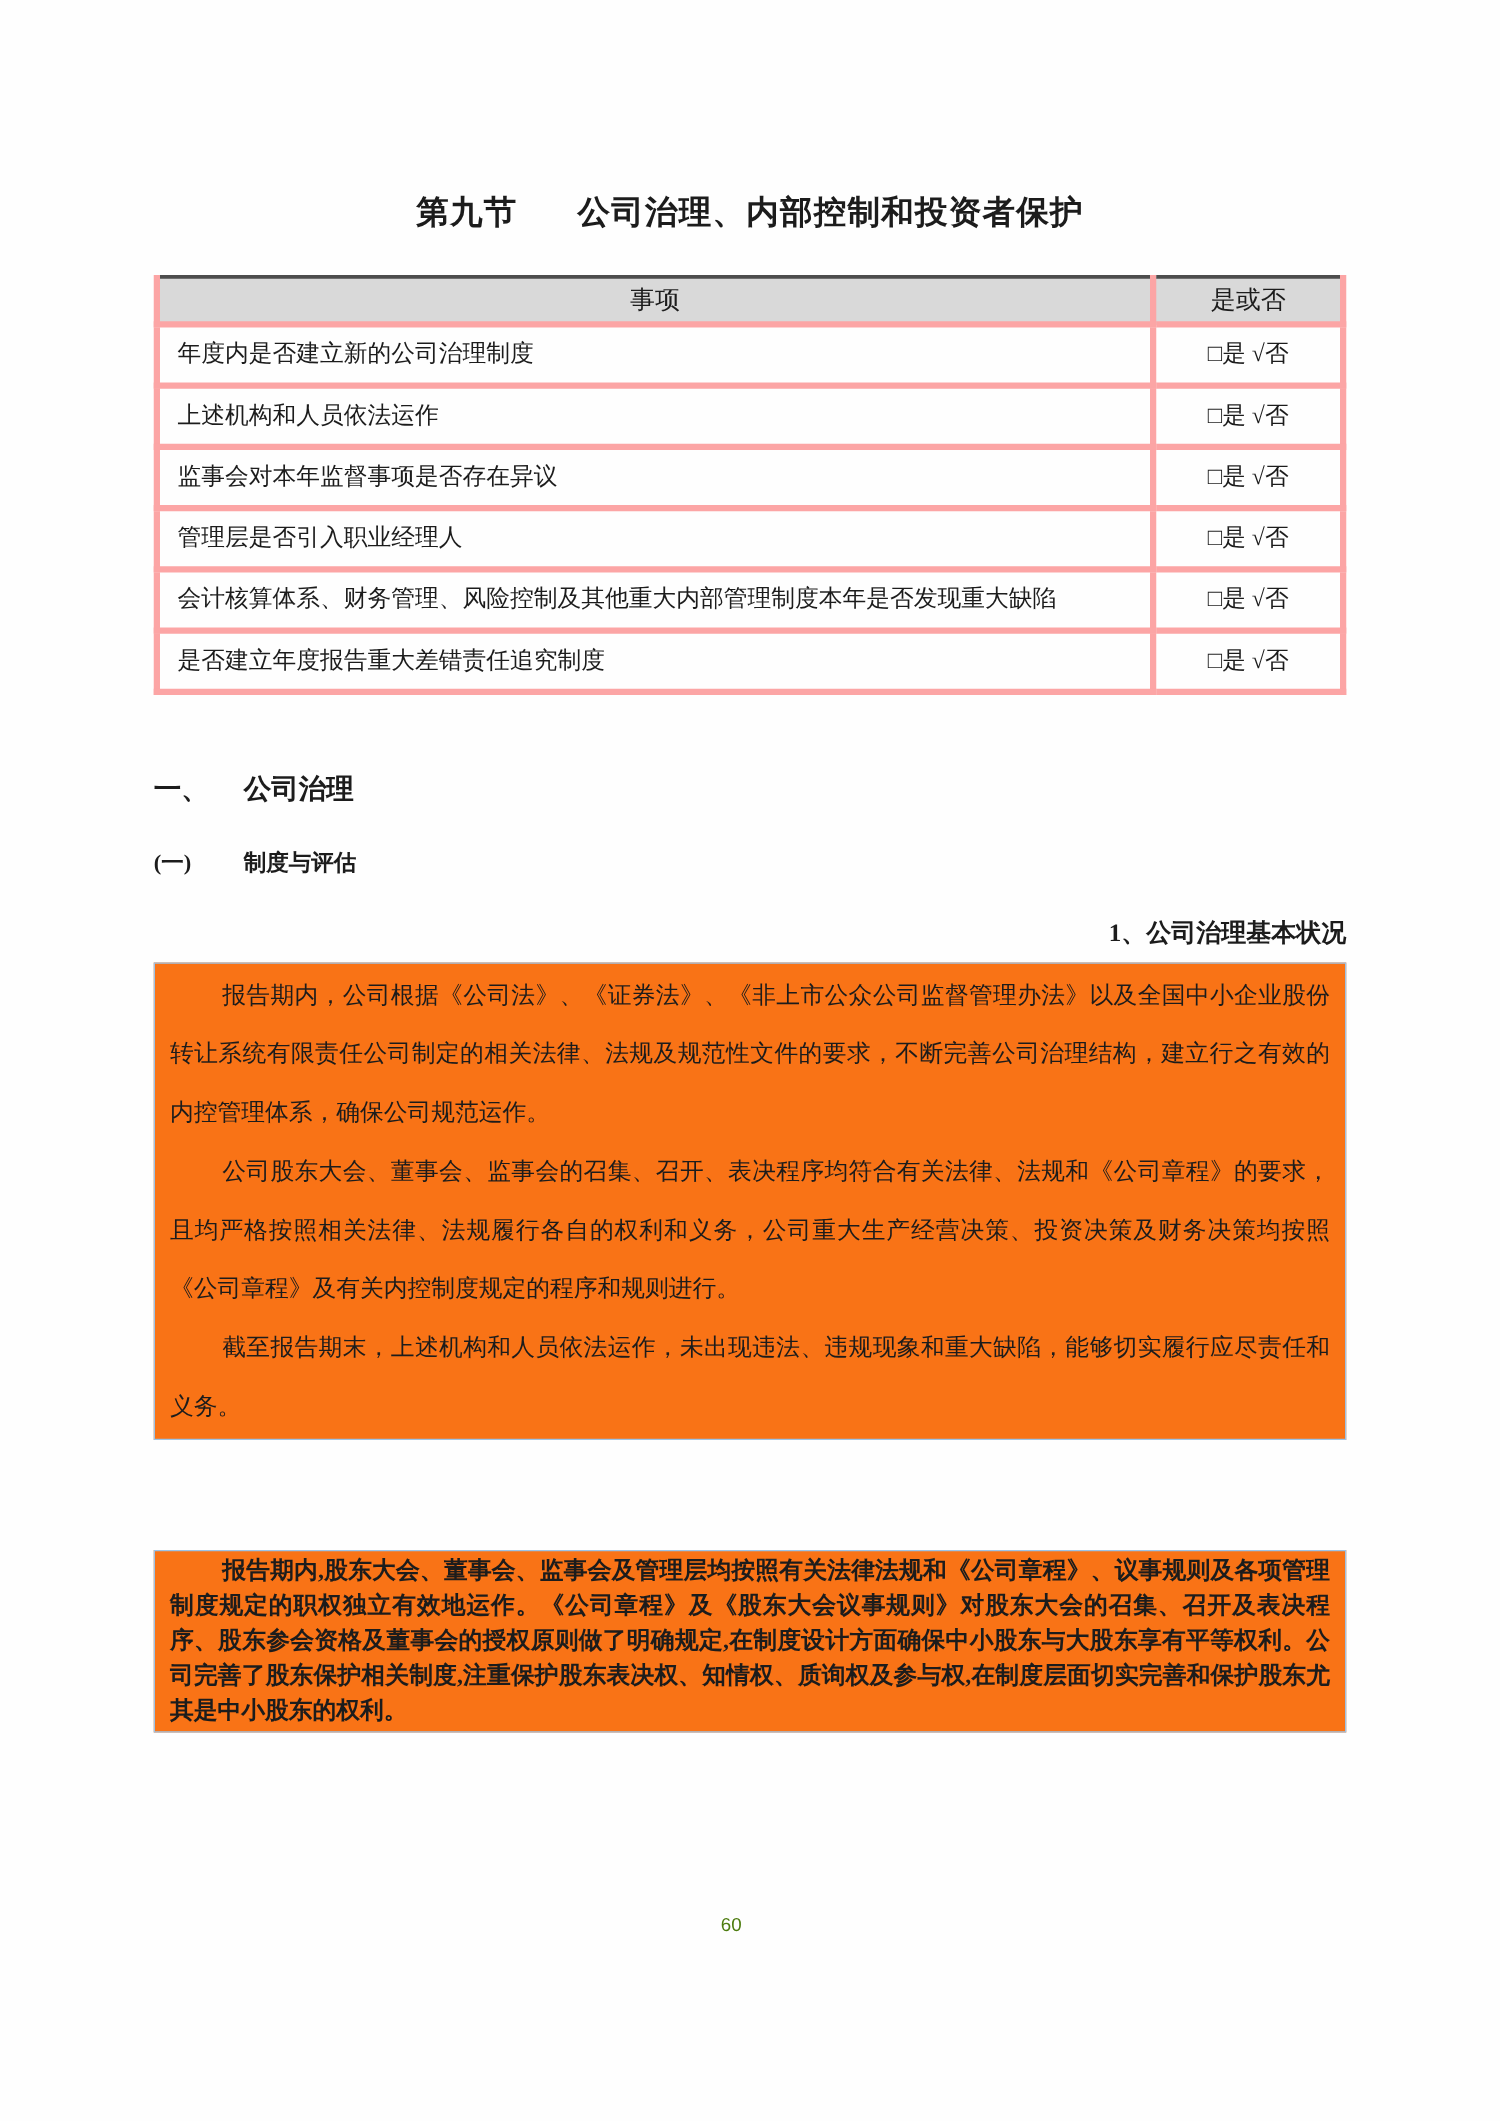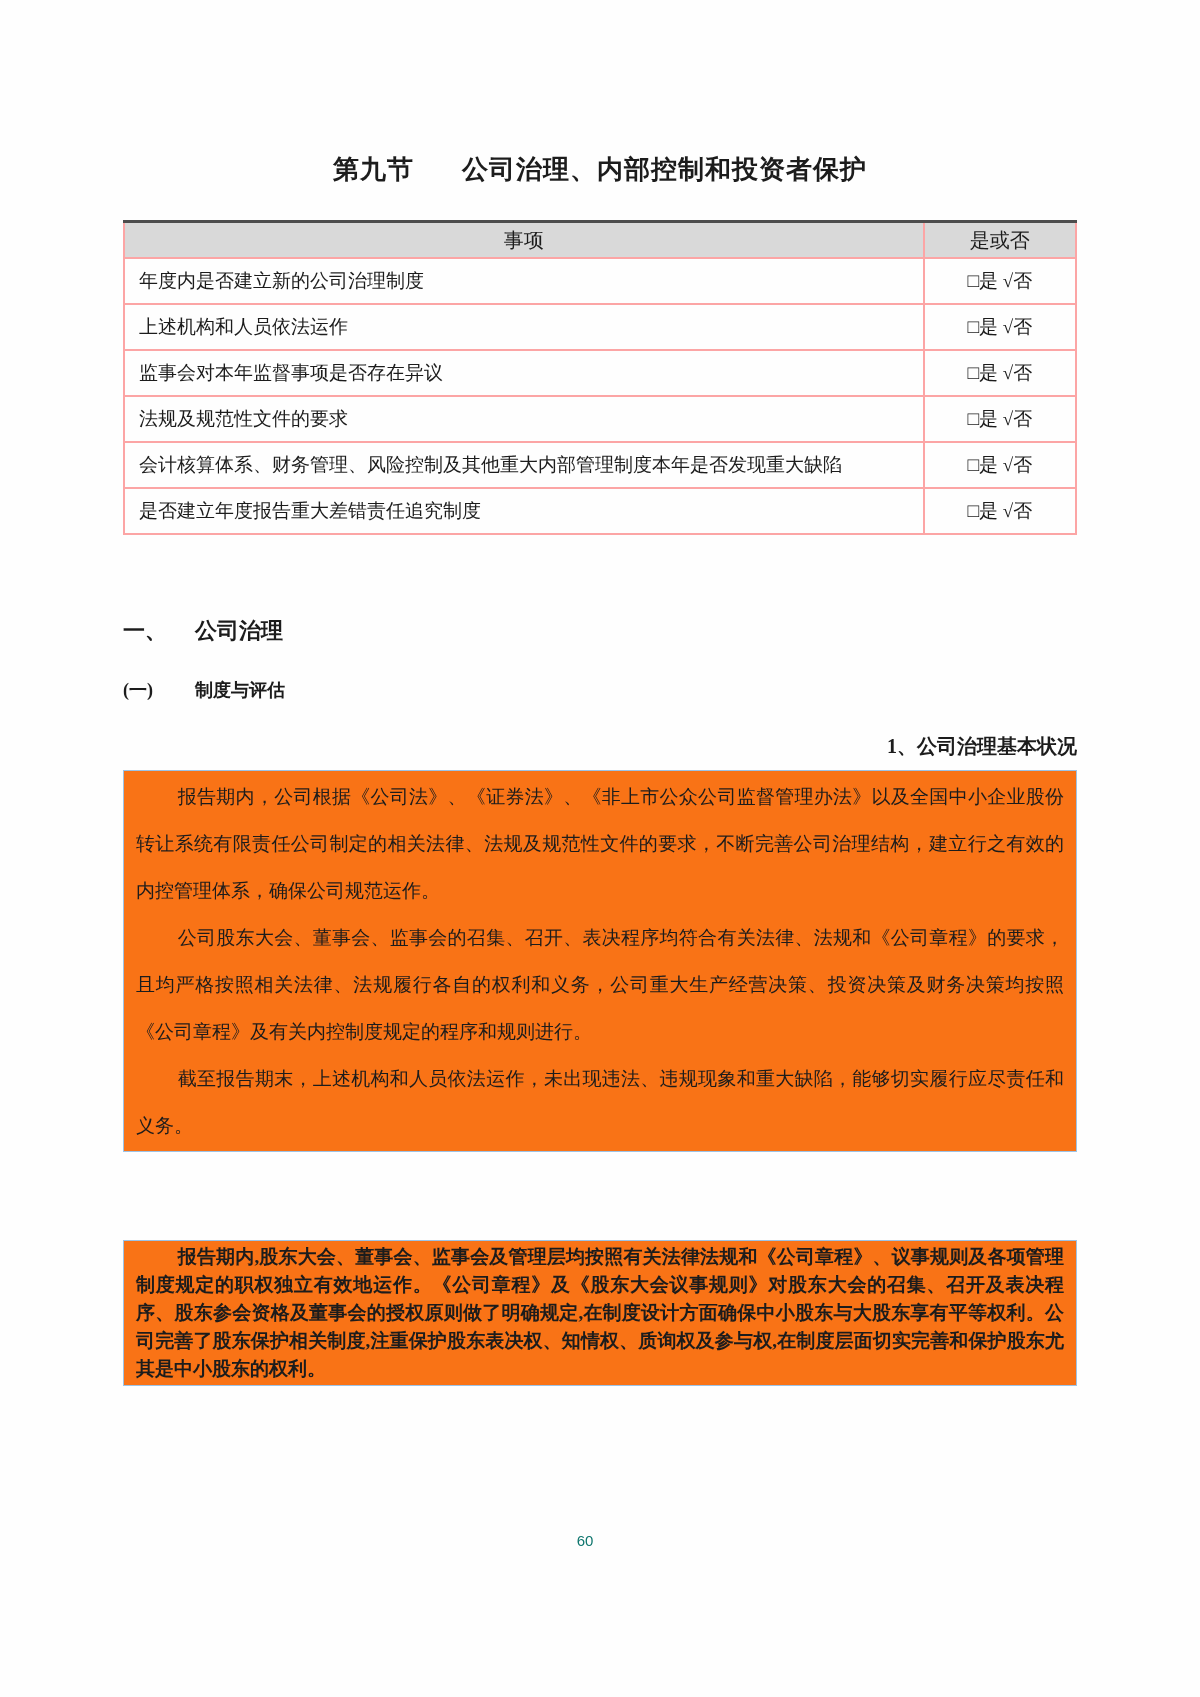--- a/index.html
+++ b/index.html
@@ -36,21 +36,21 @@
   .gov-table {
     position: absolute;
     top: 220px;
     left: 123px;
     width: 954px;
     border-collapse: collapse;
     table-layout: fixed;
     font-size: 19px;
   }
   .gov-table th, .gov-table td {
-    border: 2px solid #fca5a5;
+    border: 5px solid #fca5a5;
   }
   .gov-table thead th {
     background: #d9d9d9;
     border-top: 3px solid #4d4d4d;
     font-weight: normal;
     font-size: 20px;
     text-align: center;
     line-height: 30px;
     padding: 2px 6px;
   }
@@ -106,21 +106,21 @@
 
   
   .page-number {
     position: absolute;
     top: 1532px;
     left: 0;
     width: 1170px;
     text-align: center;
     font-family: "Liberation Sans", "DejaVu Sans", sans-serif;
     font-size: 15px;
-    color: #0f766e;
+    color: #4d7c0f;
   }
 </style>
 </head>
 <body>
 
 <div class="page">
 
   <div class="doc-title">
     <span>第九节</span><span class="title-gap"></span><span>公司治理、内部控制和投资者保护</span>
   </div>
@@ -143,21 +143,21 @@
       </tr>
       <tr>
         <td class="item-cell">上述机构和人员依法运作</td>
         <td class="answer-cell">□是 √否</td>
       </tr>
       <tr>
         <td class="item-cell">监事会对本年监督事项是否存在异议</td>
         <td class="answer-cell">□是 √否</td>
       </tr>
       <tr>
-        <td class="item-cell">法规及规范性文件的要求</td>
+        <td class="item-cell">管理层是否引入职业经理人</td>
         <td class="answer-cell">□是 √否</td>
       </tr>
       <tr>
         <td class="item-cell">会计核算体系、财务管理、风险控制及其他重大内部管理制度本年是否发现重大缺陷</td>
         <td class="answer-cell">□是 √否</td>
       </tr>
       <tr>
         <td class="item-cell">是否建立年度报告重大差错责任追究制度</td>
         <td class="answer-cell">□是 √否</td>
       </tr>

